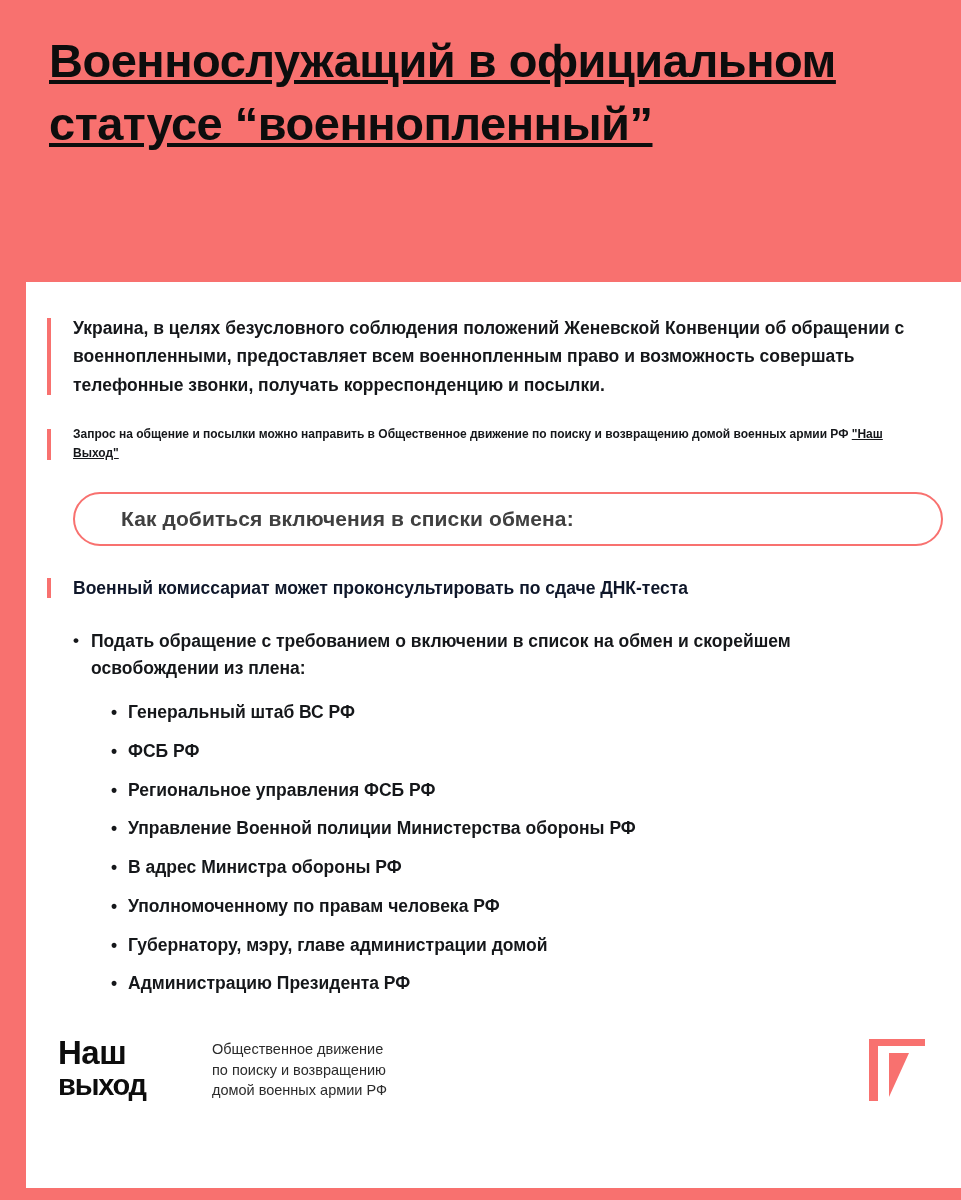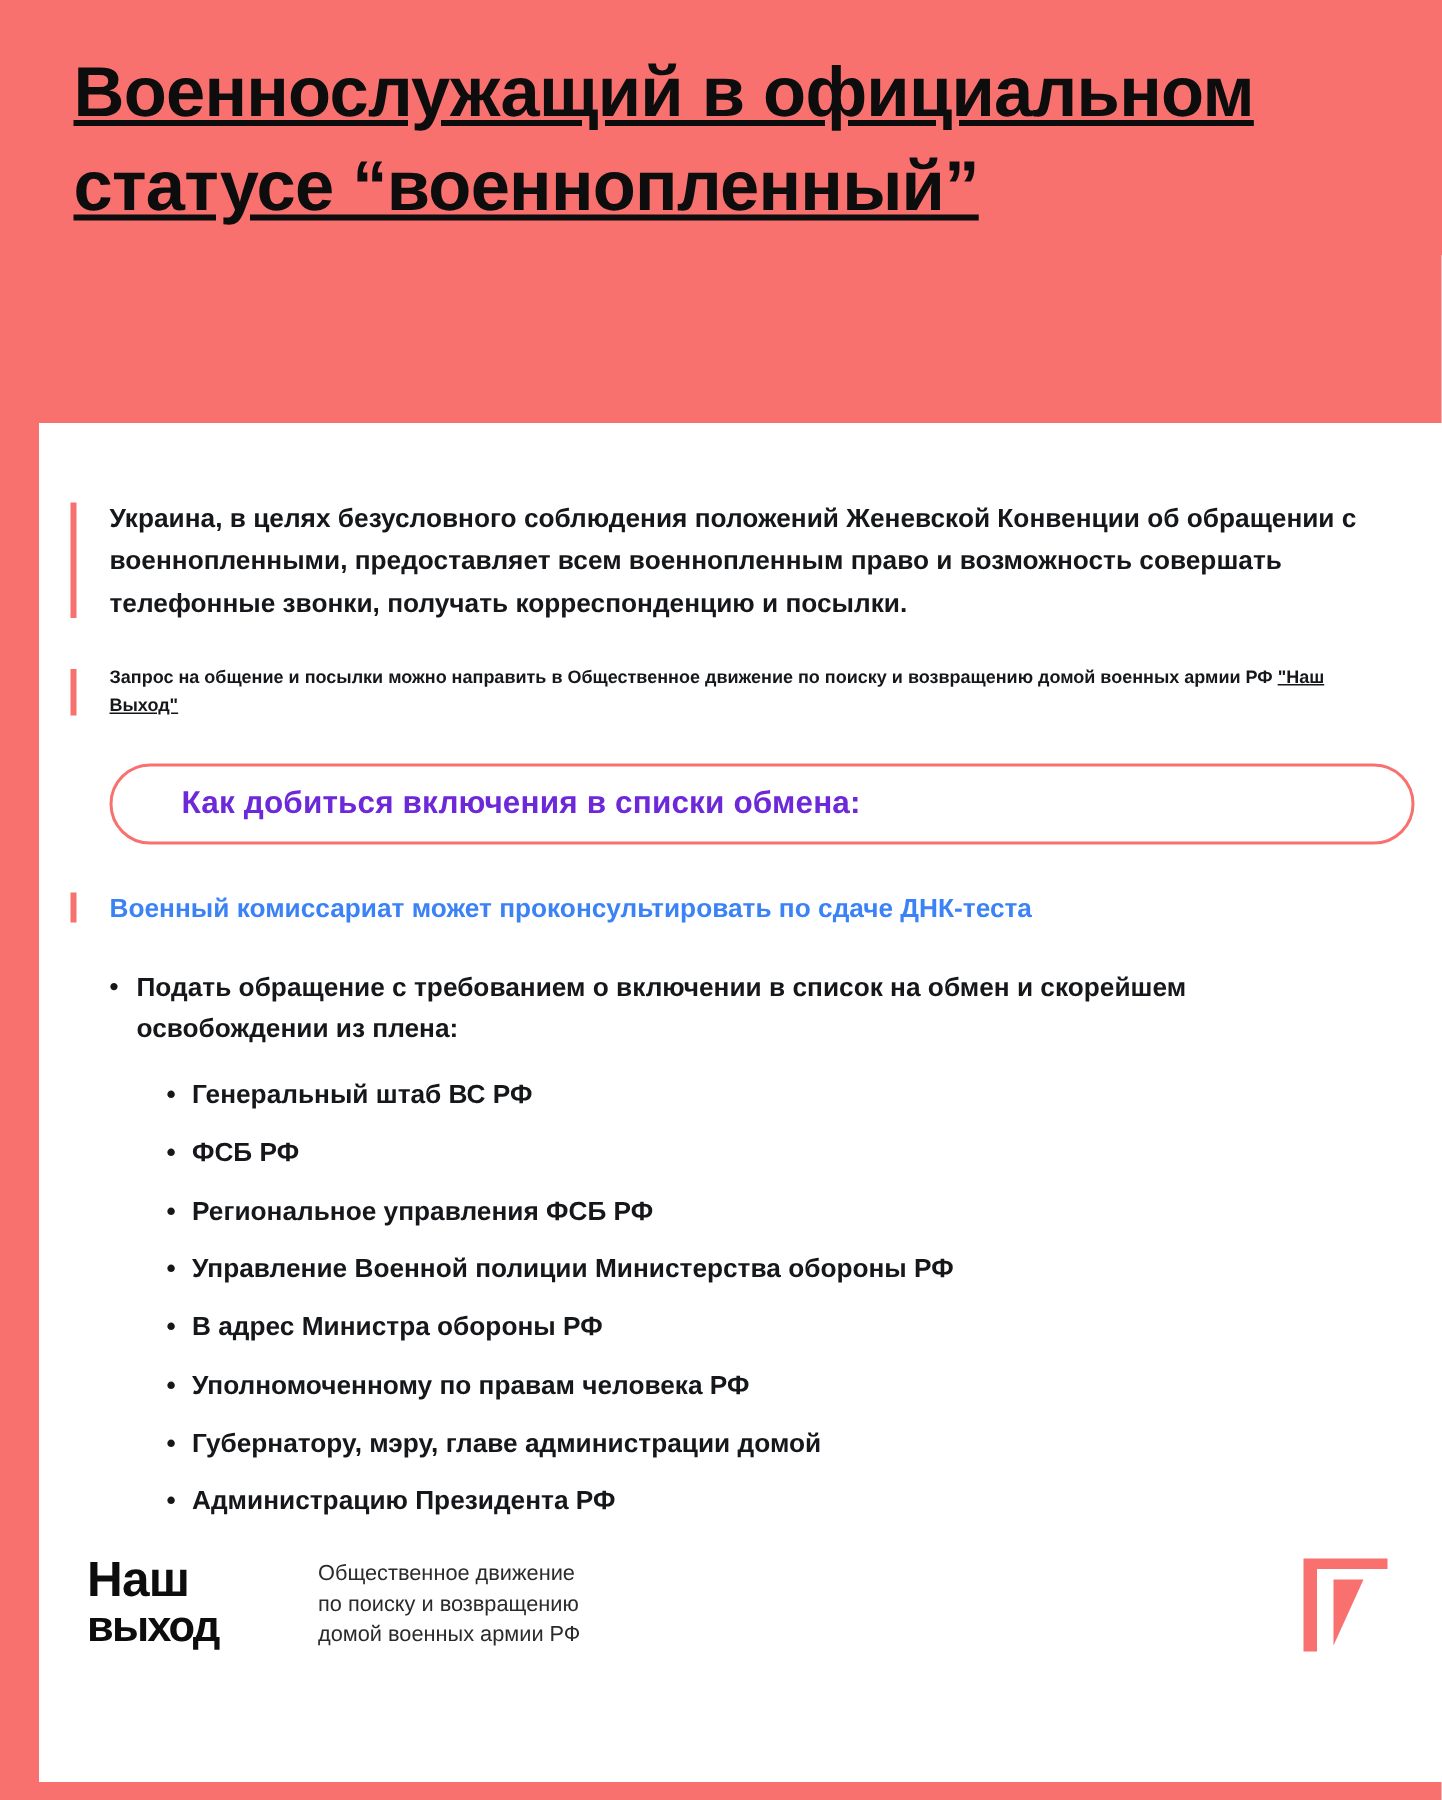--- a/index.html
+++ b/index.html
@@ -71,21 +71,21 @@
   .quote-block::before {
     content: "";
     position: absolute;
     left: 0;
     top: 4px;
     bottom: 4px;
     width: 4px;
     background: #f8716f;
   }
   .p1 {
-    margin-top: 49px;
+    margin-top: 32px;
     font-size: 17.5px;
     line-height: 1.62;
     font-weight: 600;
     color: #15171a;
   }
   .p2 {
     margin-top: 26px;
     font-size: 12px;
     line-height: 1.62;
     font-weight: 600;
@@ -104,29 +104,29 @@
     border: 2px solid #f8716f;
     border-radius: 28px;
     box-sizing: border-box;
     display: flex;
     align-items: center;
   }
   .pill-text {
     padding-left: 46px;
     font-size: 21px;
     font-weight: 800;
-    color: #6d28d9;
+    color: #404040;
     letter-spacing: 0.1px;
   }
   .p3 {
     margin-top: 28px;
     font-size: 17.5px;
     line-height: 1.6;
     font-weight: 600;
-    color: #3b82f6;
+    color: #0f172a;
   }
   .bullet-main {
     margin: 26px 0 0 47px;
     width: 830px;
     display: flex;
     font-size: 17.5px;
     line-height: 1.52;
     font-weight: 600;
     color: #15171a;
   }

